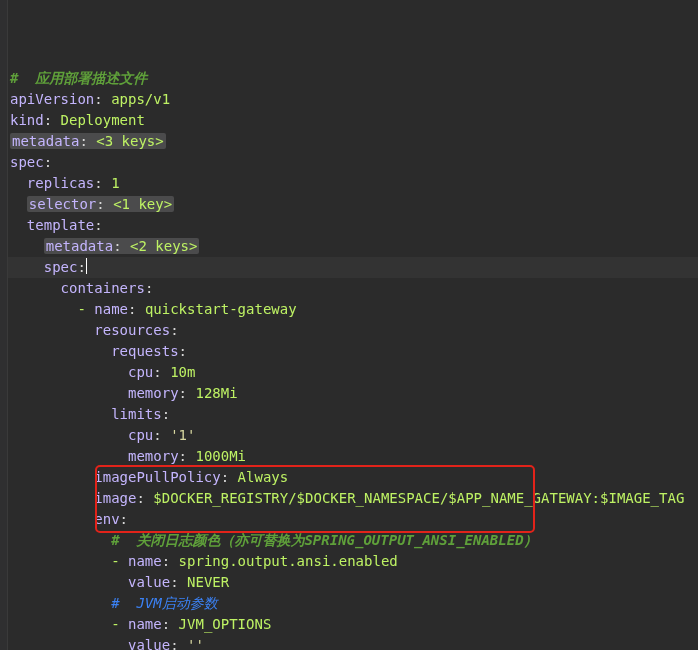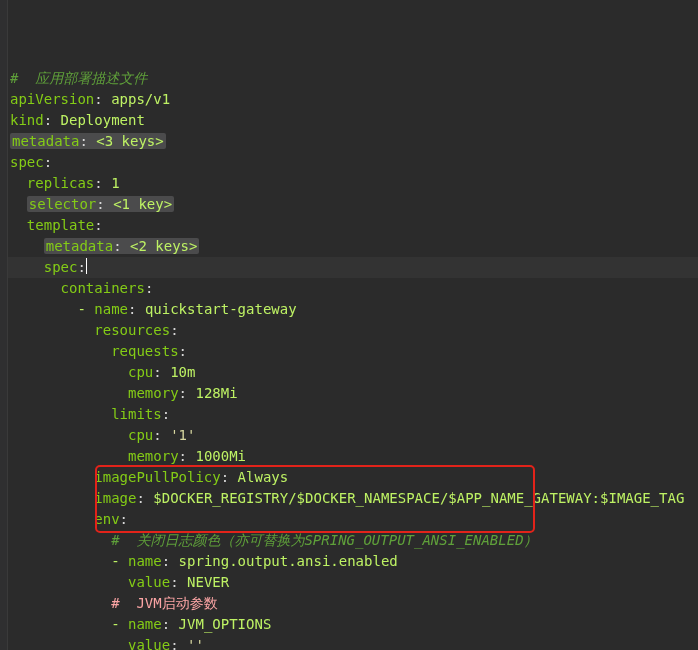--- a/index.html
+++ b/index.html
@@ -28,26 +28,26 @@
     flex: 1 1 auto;
     padding: 5px 0 0 0;
     position: relative;
     white-space: pre;
   }
   .line {
     padding-left: 2px;
     height: 21px;
   }
   
-  .tk-key    { color: #84cc16; }     
+  .tk-key    { color: #c4b5fd; }     
   .tk-colon  { color: #d7d7d7; }
   .tk-val    { color: #bef264; }
   .tk-str    { color: #d7d7a0; }     
-  .tk-comment{ color: #fca5a5; }
-  .tk-commentgreen { color: #5fa03a; font-style: italic; }
+  .tk-comment{ color: #3b82f6; font-style: italic; }
+  .tk-commentgreen { color: #5fa03a; font-style: italic; font-weight: bold; }
   .folded {
     background: #4b4b4c;
     color: #b9b9b9;
     padding: 0 2px;
     border-radius: 2px;
   }
   .cursor-line {
     background: rgba(255,255,255,0.04);
   }
   .caret {

